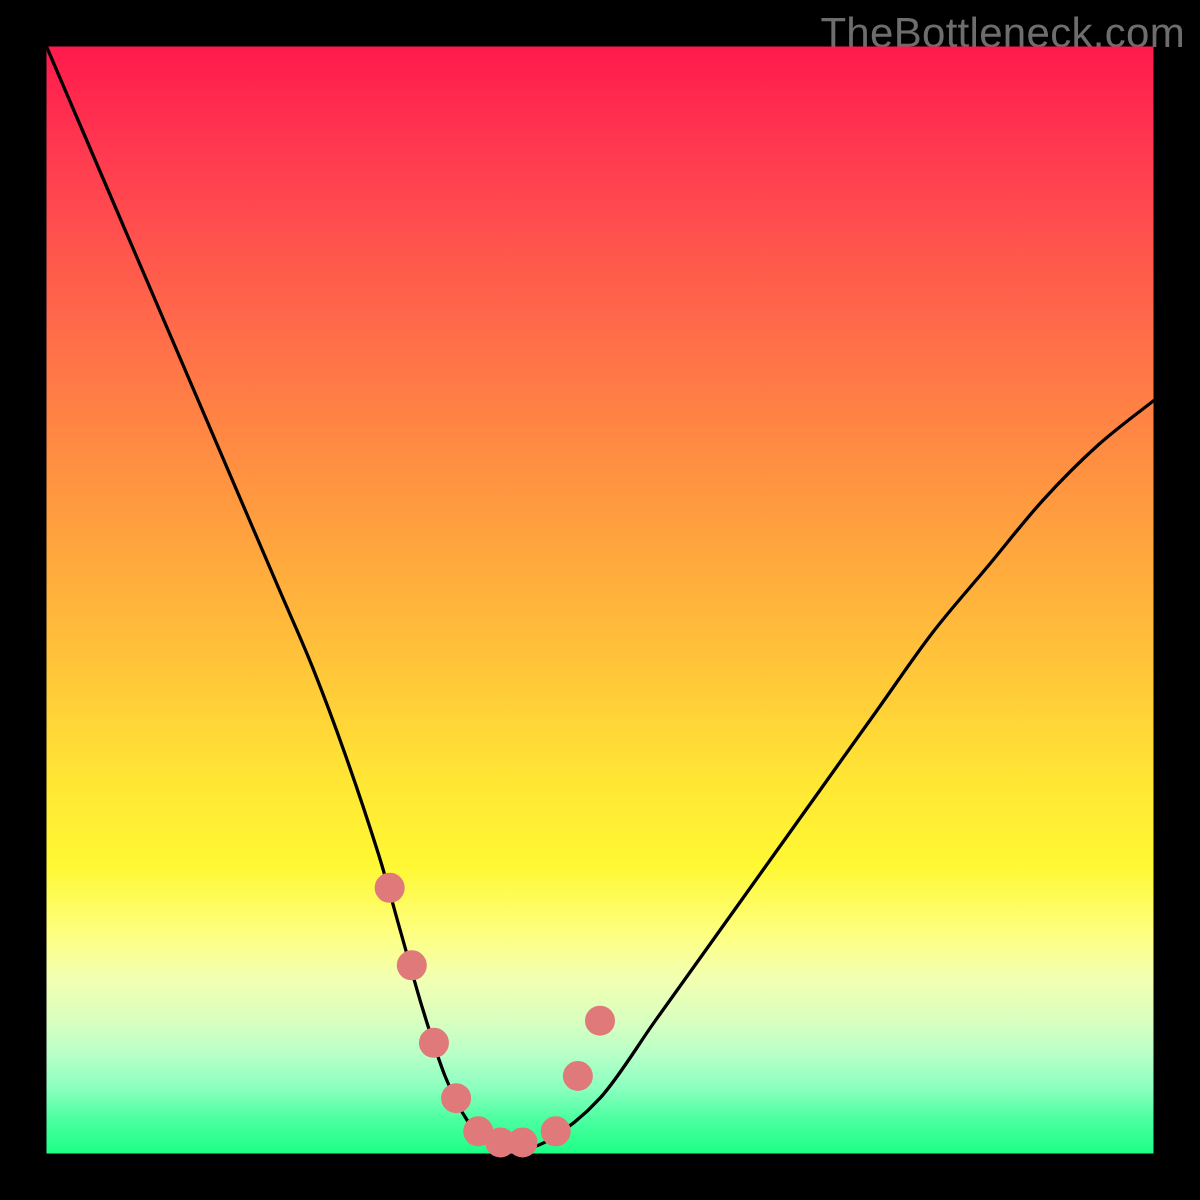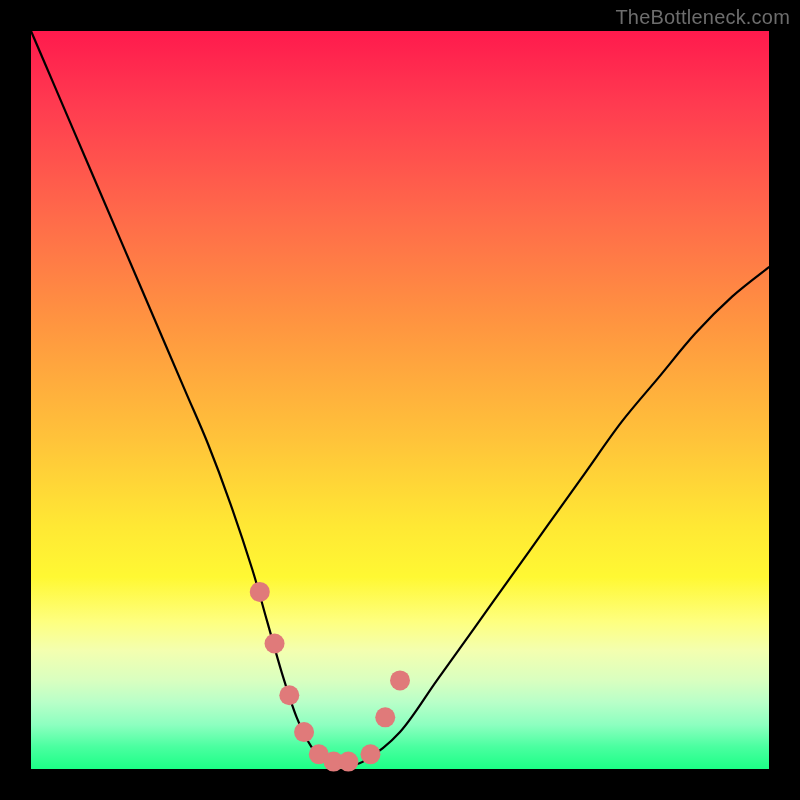--- a/index.html
+++ b/index.html
@@ -42,21 +42,21 @@
       #8dffc0 94%,
       #4affa0 97%,
       #1cff86 100%
     );
   }
   .watermark {
     position: absolute;
     top: 6px;
     right: 10px;
     color: #6d6d6d;
-    font-size: 20px;
+    font-size: 28px;
     font-weight: 400;
     letter-spacing: 0.2px;
     user-select: none;
   }
   svg.curve {
     position: absolute;
     left: 0;
     top: 0;
     width: 738px;
     height: 738px;

